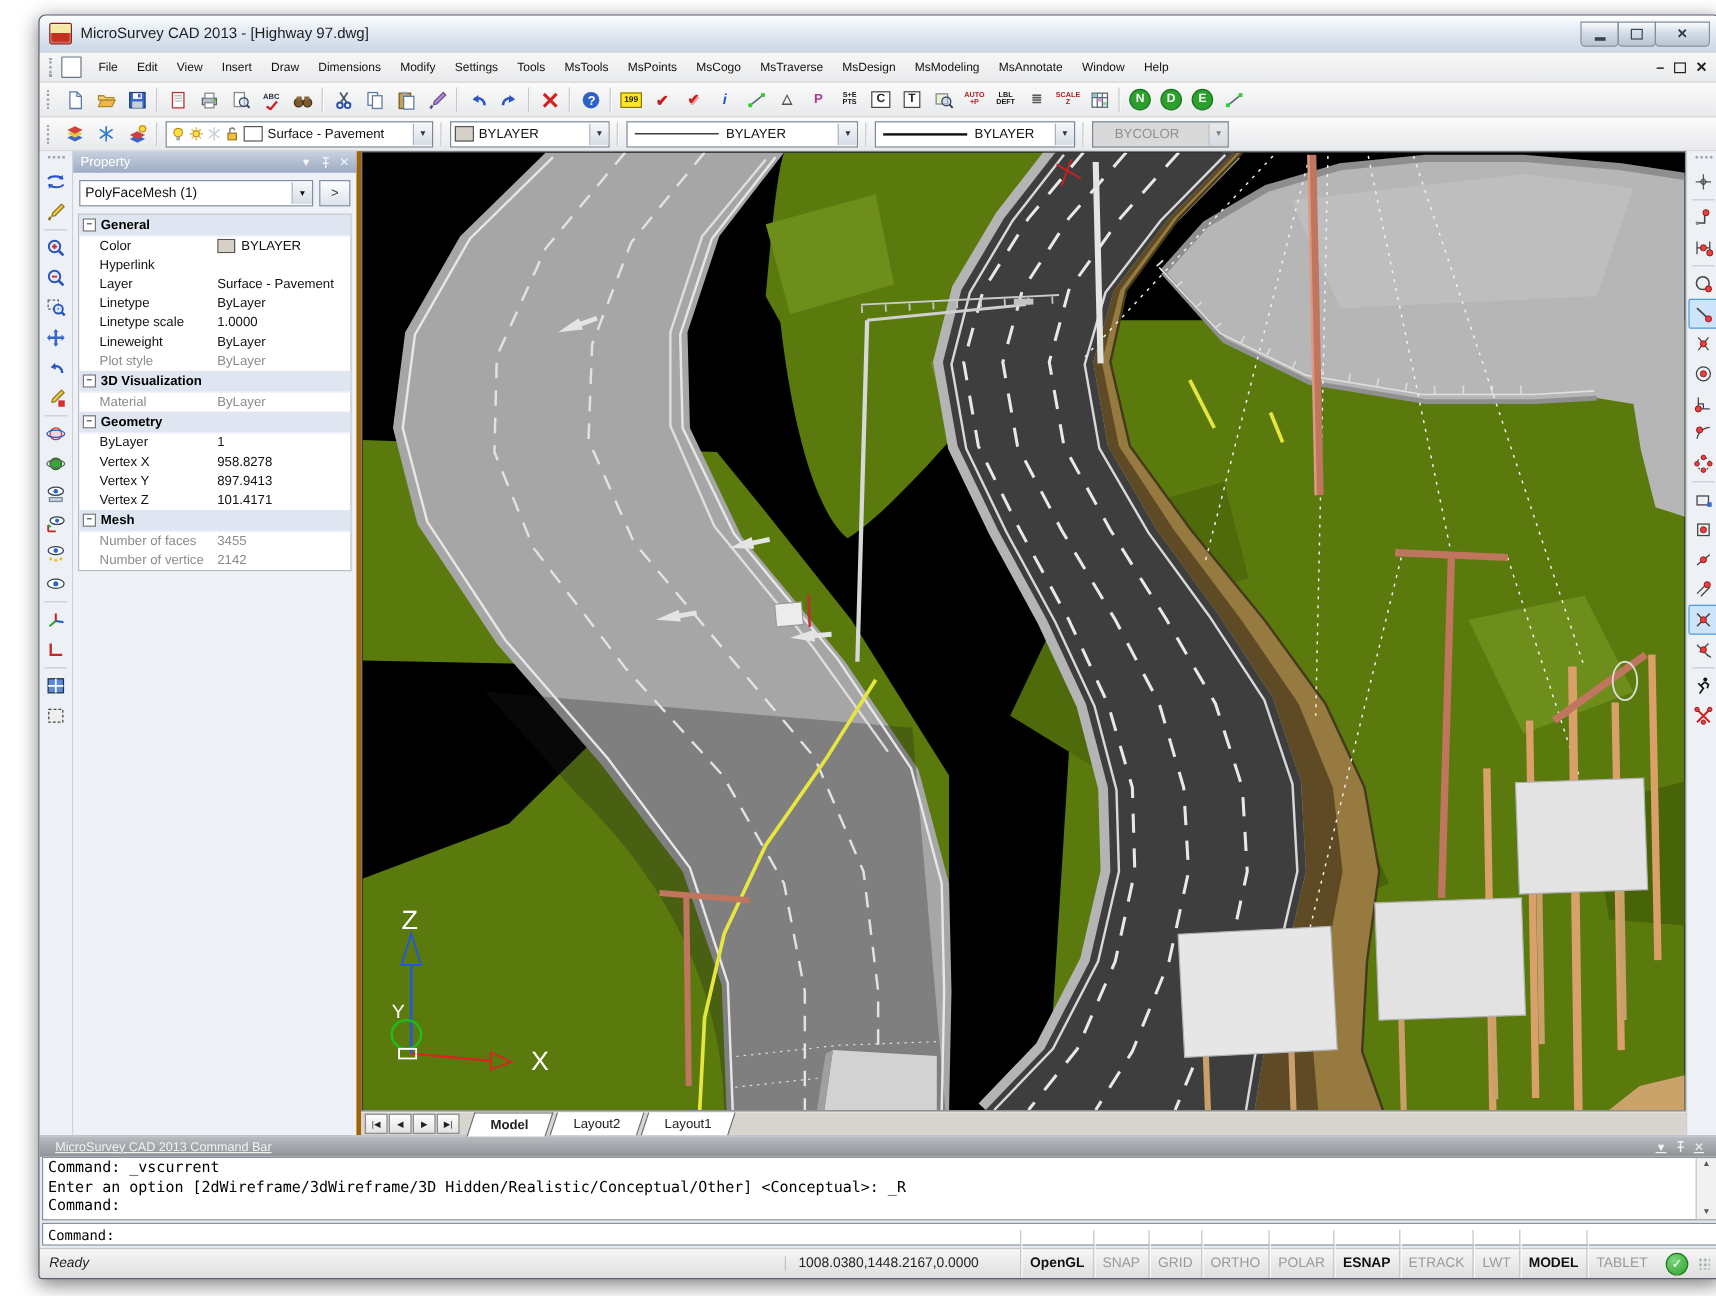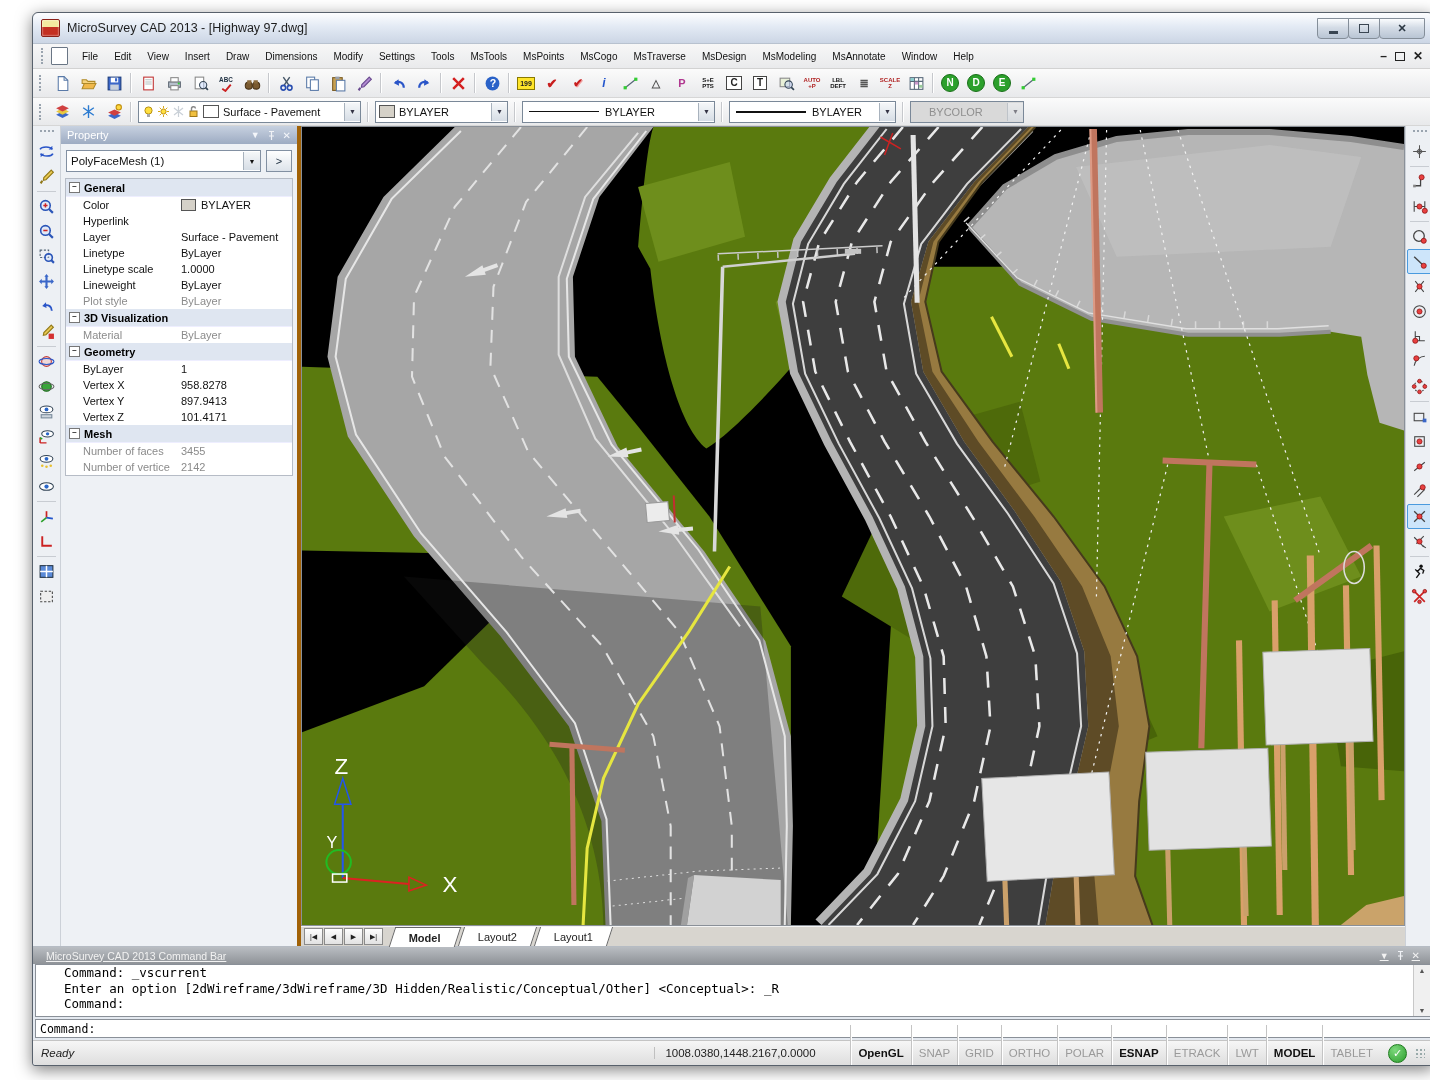--- a/index.html
+++ b/index.html
@@ -90,21 +90,21 @@
     display:flex;align-items:center;justify-content:center;font-size:7px;color:#222;margin-right:1px;}
   .tabs{display:flex;margin-left:8px;height:100%;}
   .tab{position:relative;height:100%;padding:0 16px;display:flex;align-items:center;font-size:11px;color:#222;
     background:#fff;border-left:1px solid #666;border-right:1px solid #666;transform:skewX(-18deg);margin-right:3px;}
   .tab>span{transform:skewX(18deg);}
   .tab.active{font-weight:bold;border-top:1px solid #666;}
   
   .cmdbar{height:93px;flex:0 0 93px;display:flex;flex-direction:column;background:#e4e9f0;border-top:1px solid #b6bcc4;}
   .cmd-header{height:17px;flex:0 0 17px;background:linear-gradient(#b9bdc2,#8f9398);color:#f2f2f2;font-size:10.5px;
     display:flex;align-items:center;padding:0 13px;text-decoration:underline;}
-  .cmd-body{flex:1;display:flex;background:#fff;border:1px solid #8a9098;margin:0 2px;min-height:0;padding-left:24px;}
+  .cmd-body{flex:1;display:flex;background:#fff;border:1px solid #8a9098;margin:0 2px;min-height:0;}
   .cmd-lines{flex:1;font-family:"DejaVu Sans Mono",monospace;font-size:12.5px;color:#000;padding:0 4px;line-height:15.5px;white-space:pre;overflow:hidden;}
   .cmd-scroll{width:16px;flex:0 0 16px;background:#f0f0f0;border-left:1px solid #c8c8c8;display:flex;flex-direction:column;
     justify-content:space-between;align-items:center;font-size:7px;color:#555;padding:2px 0;}
   .cmd-input{height:17px;flex:0 0 17px;background:#fff;border:1px solid #8a9098;margin:2px 2px 2px;
     font-family:"DejaVu Sans Mono",monospace;font-size:11.5px;display:flex;align-items:center;padding:0 4px;}
   
   .statusbar{height:24px;flex:0 0 24px;background:linear-gradient(#f6f6f6,#dedede);display:flex;align-items:center;
     font-size:11.5px;color:#222;border-top:1px solid #c4c4c4;padding:0 8px;border-radius:0 0 3px 3px;}
   .st-ready{flex:1;font-style:italic;}
   .st-coords{width:175px;flex:0 0 auto;text-align:left;padding:0 10px;border-left:1px solid #c0c0c0;}

